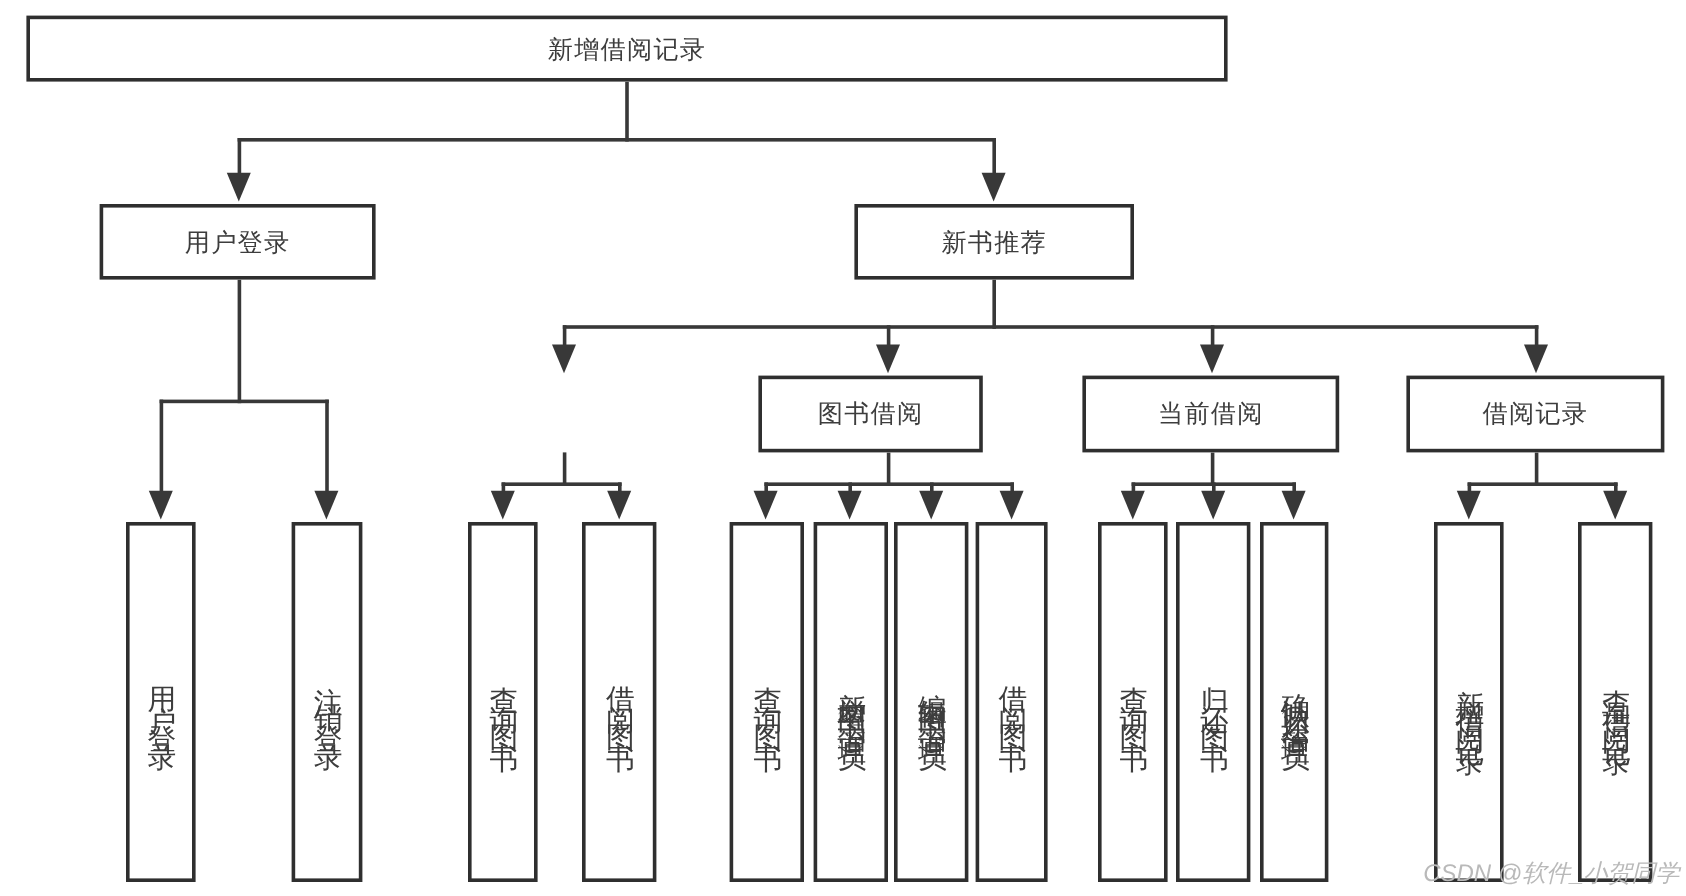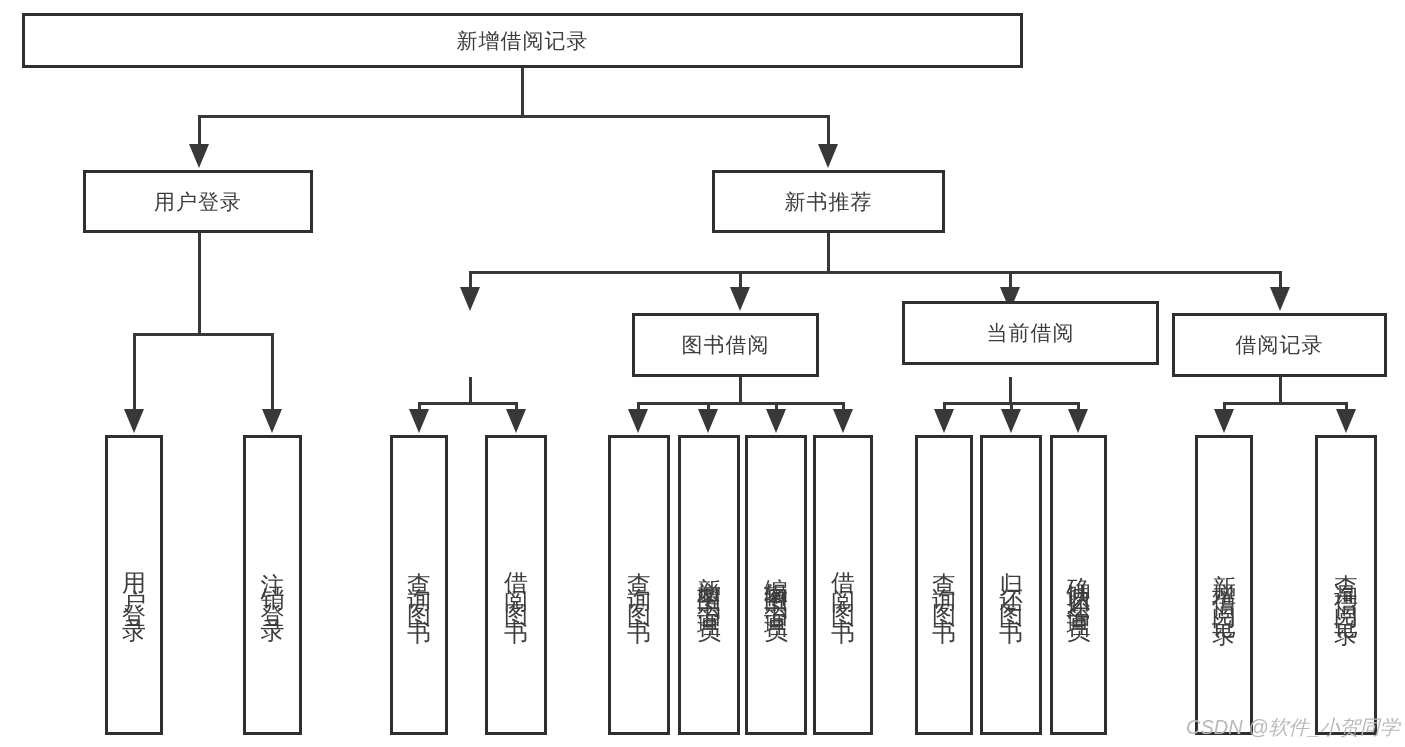--- a/index.html
+++ b/index.html
@@ -109,21 +109,21 @@
   <div class="node" style="left:83px;top:170px;width:230px;height:63px">
     <span class="h-label">用户登录</span>
   </div>
   <div class="node" style="left:712px;top:170px;width:233px;height:63px">
     <span class="h-label">新书推荐</span>
   </div>
 
   <div class="node" style="left:632px;top:313px;width:187px;height:64px">
     <span class="h-label">图书借阅</span>
   </div>
-  <div class="node" style="left:902px;top:301px;width:257px;height:64px">
+  <div class="node" style="left:902px;top:313px;width:214px;height:64px">
     <span class="h-label">当前借阅</span>
   </div>
   <div class="node" style="left:1172px;top:313px;width:215px;height:64px">
     <span class="h-label">借阅记录</span>
   </div>
 
   <div class="node" style="left:105px;top:435px;width:58px;height:300px">
     <span class="v-label short">用户登录</span>
   </div>
   <div class="node" style="left:243px;top:435px;width:59px;height:300px">

